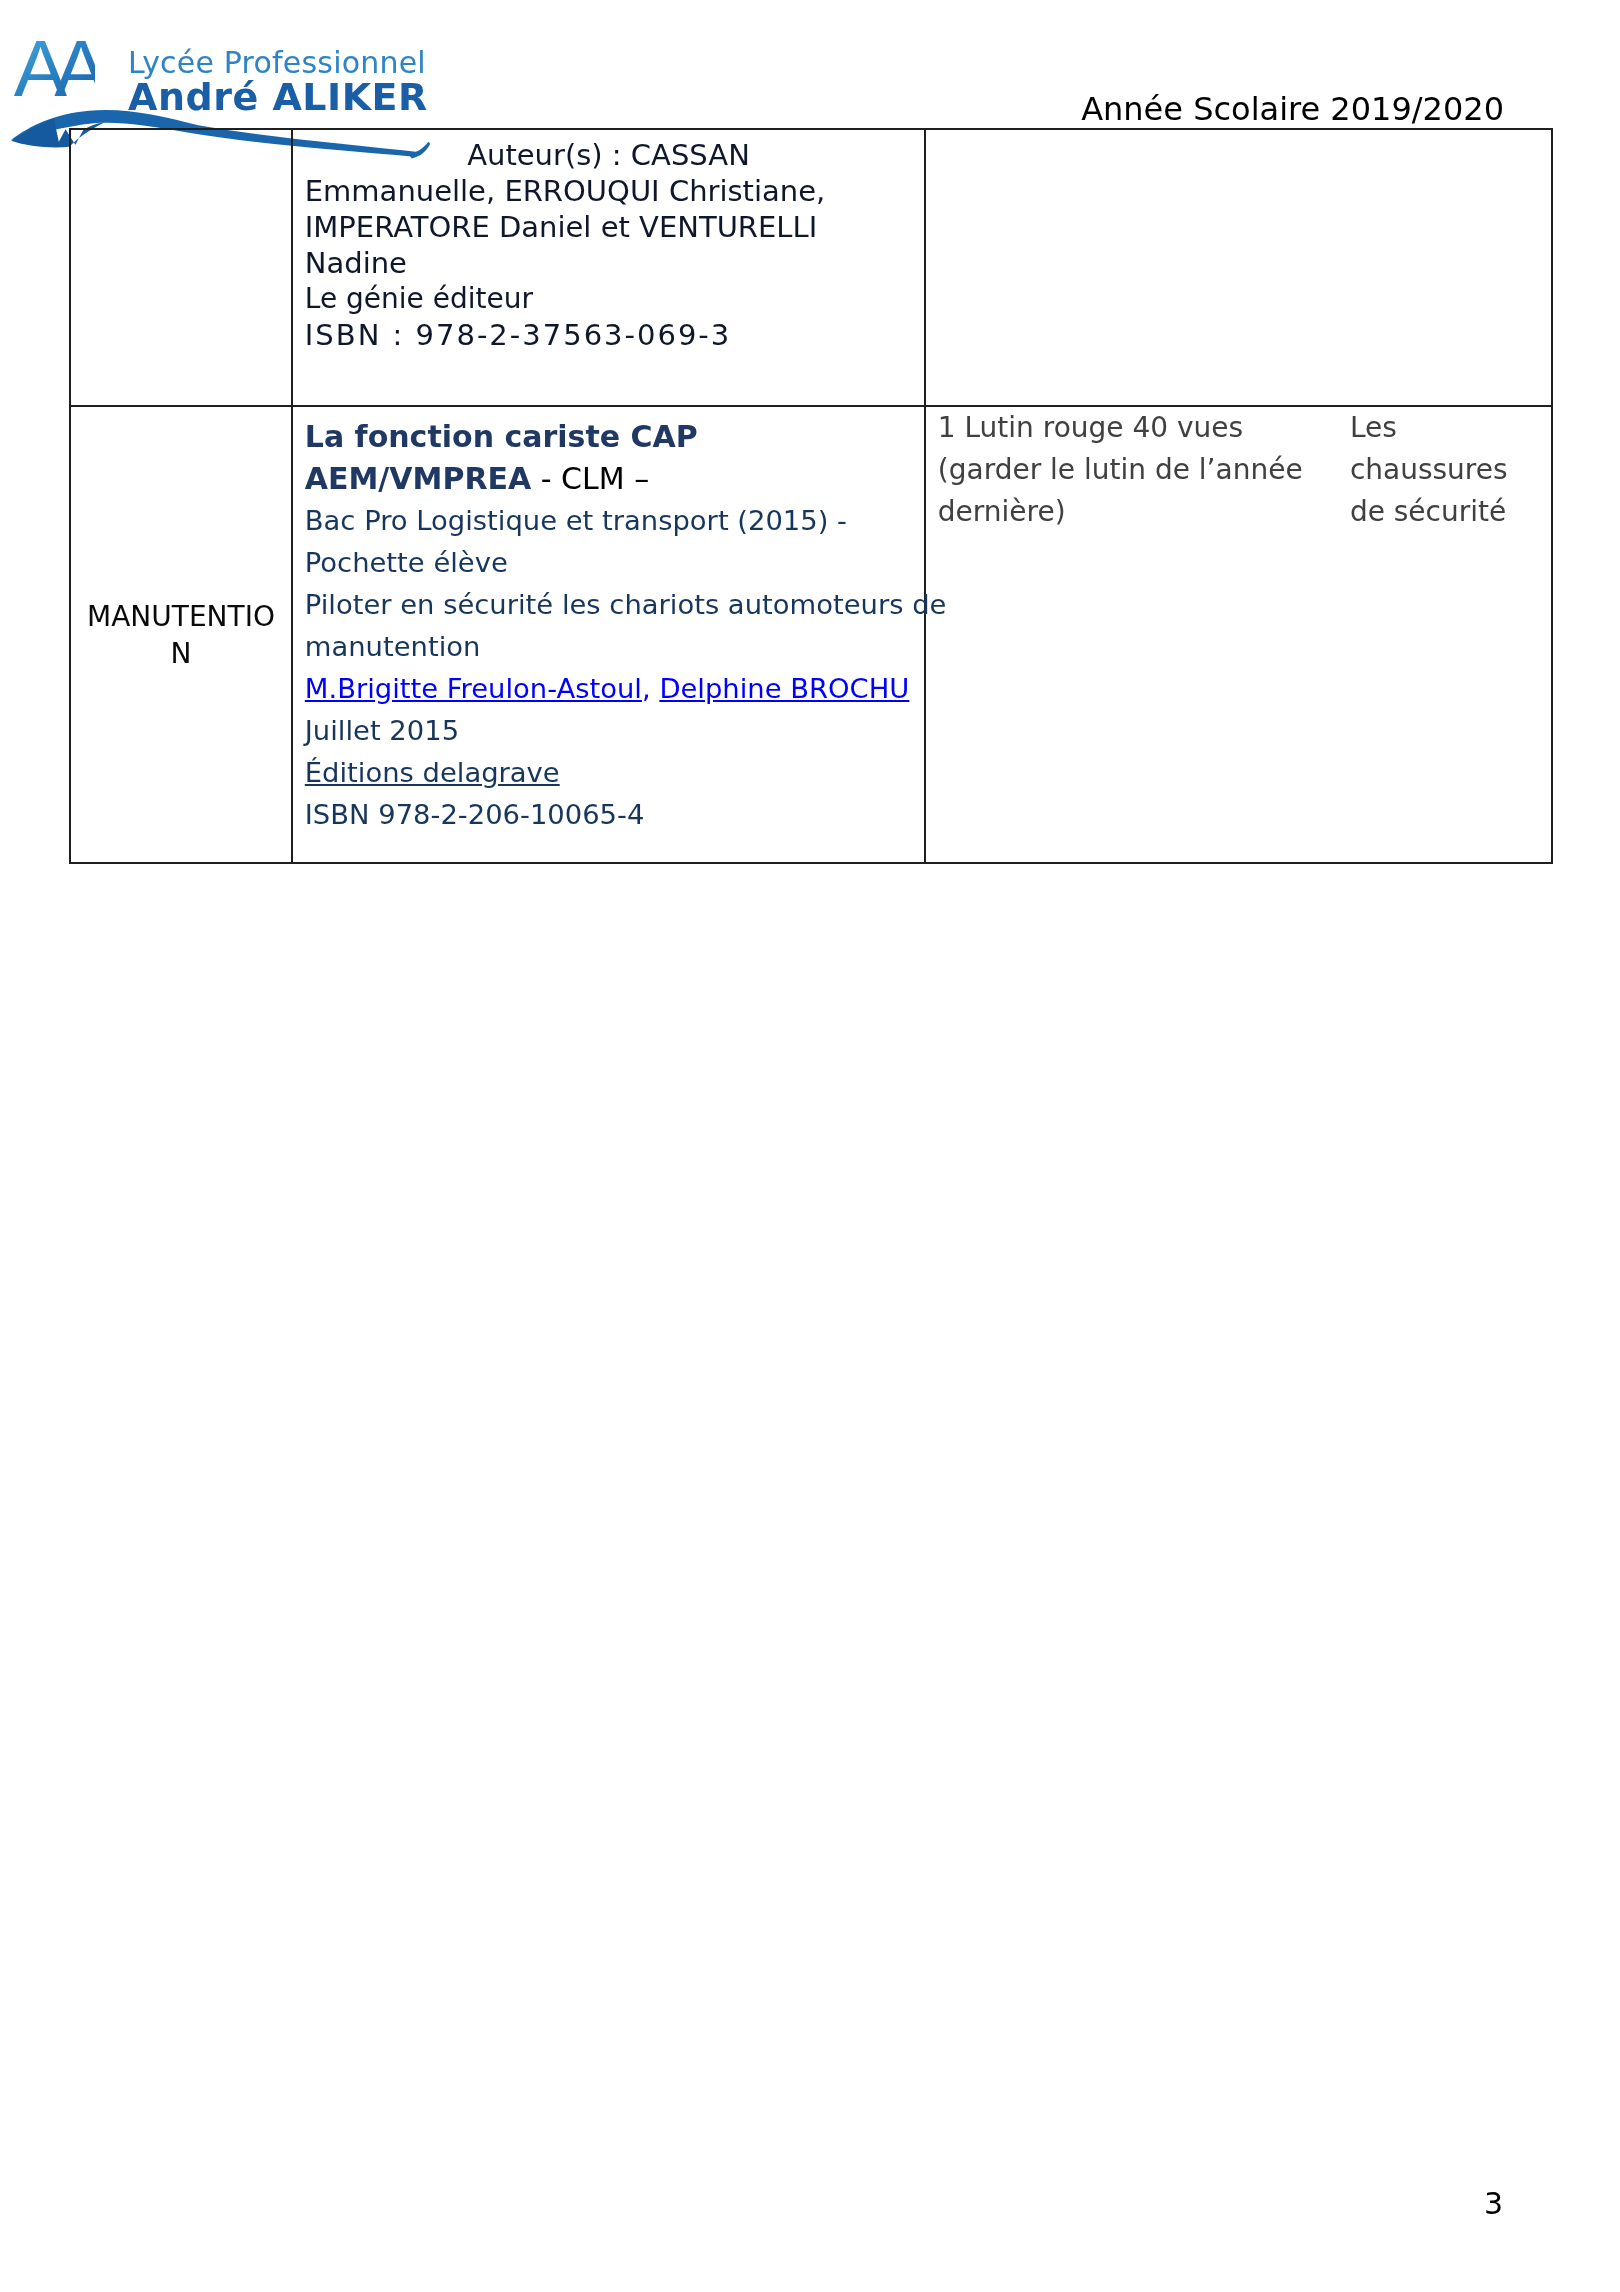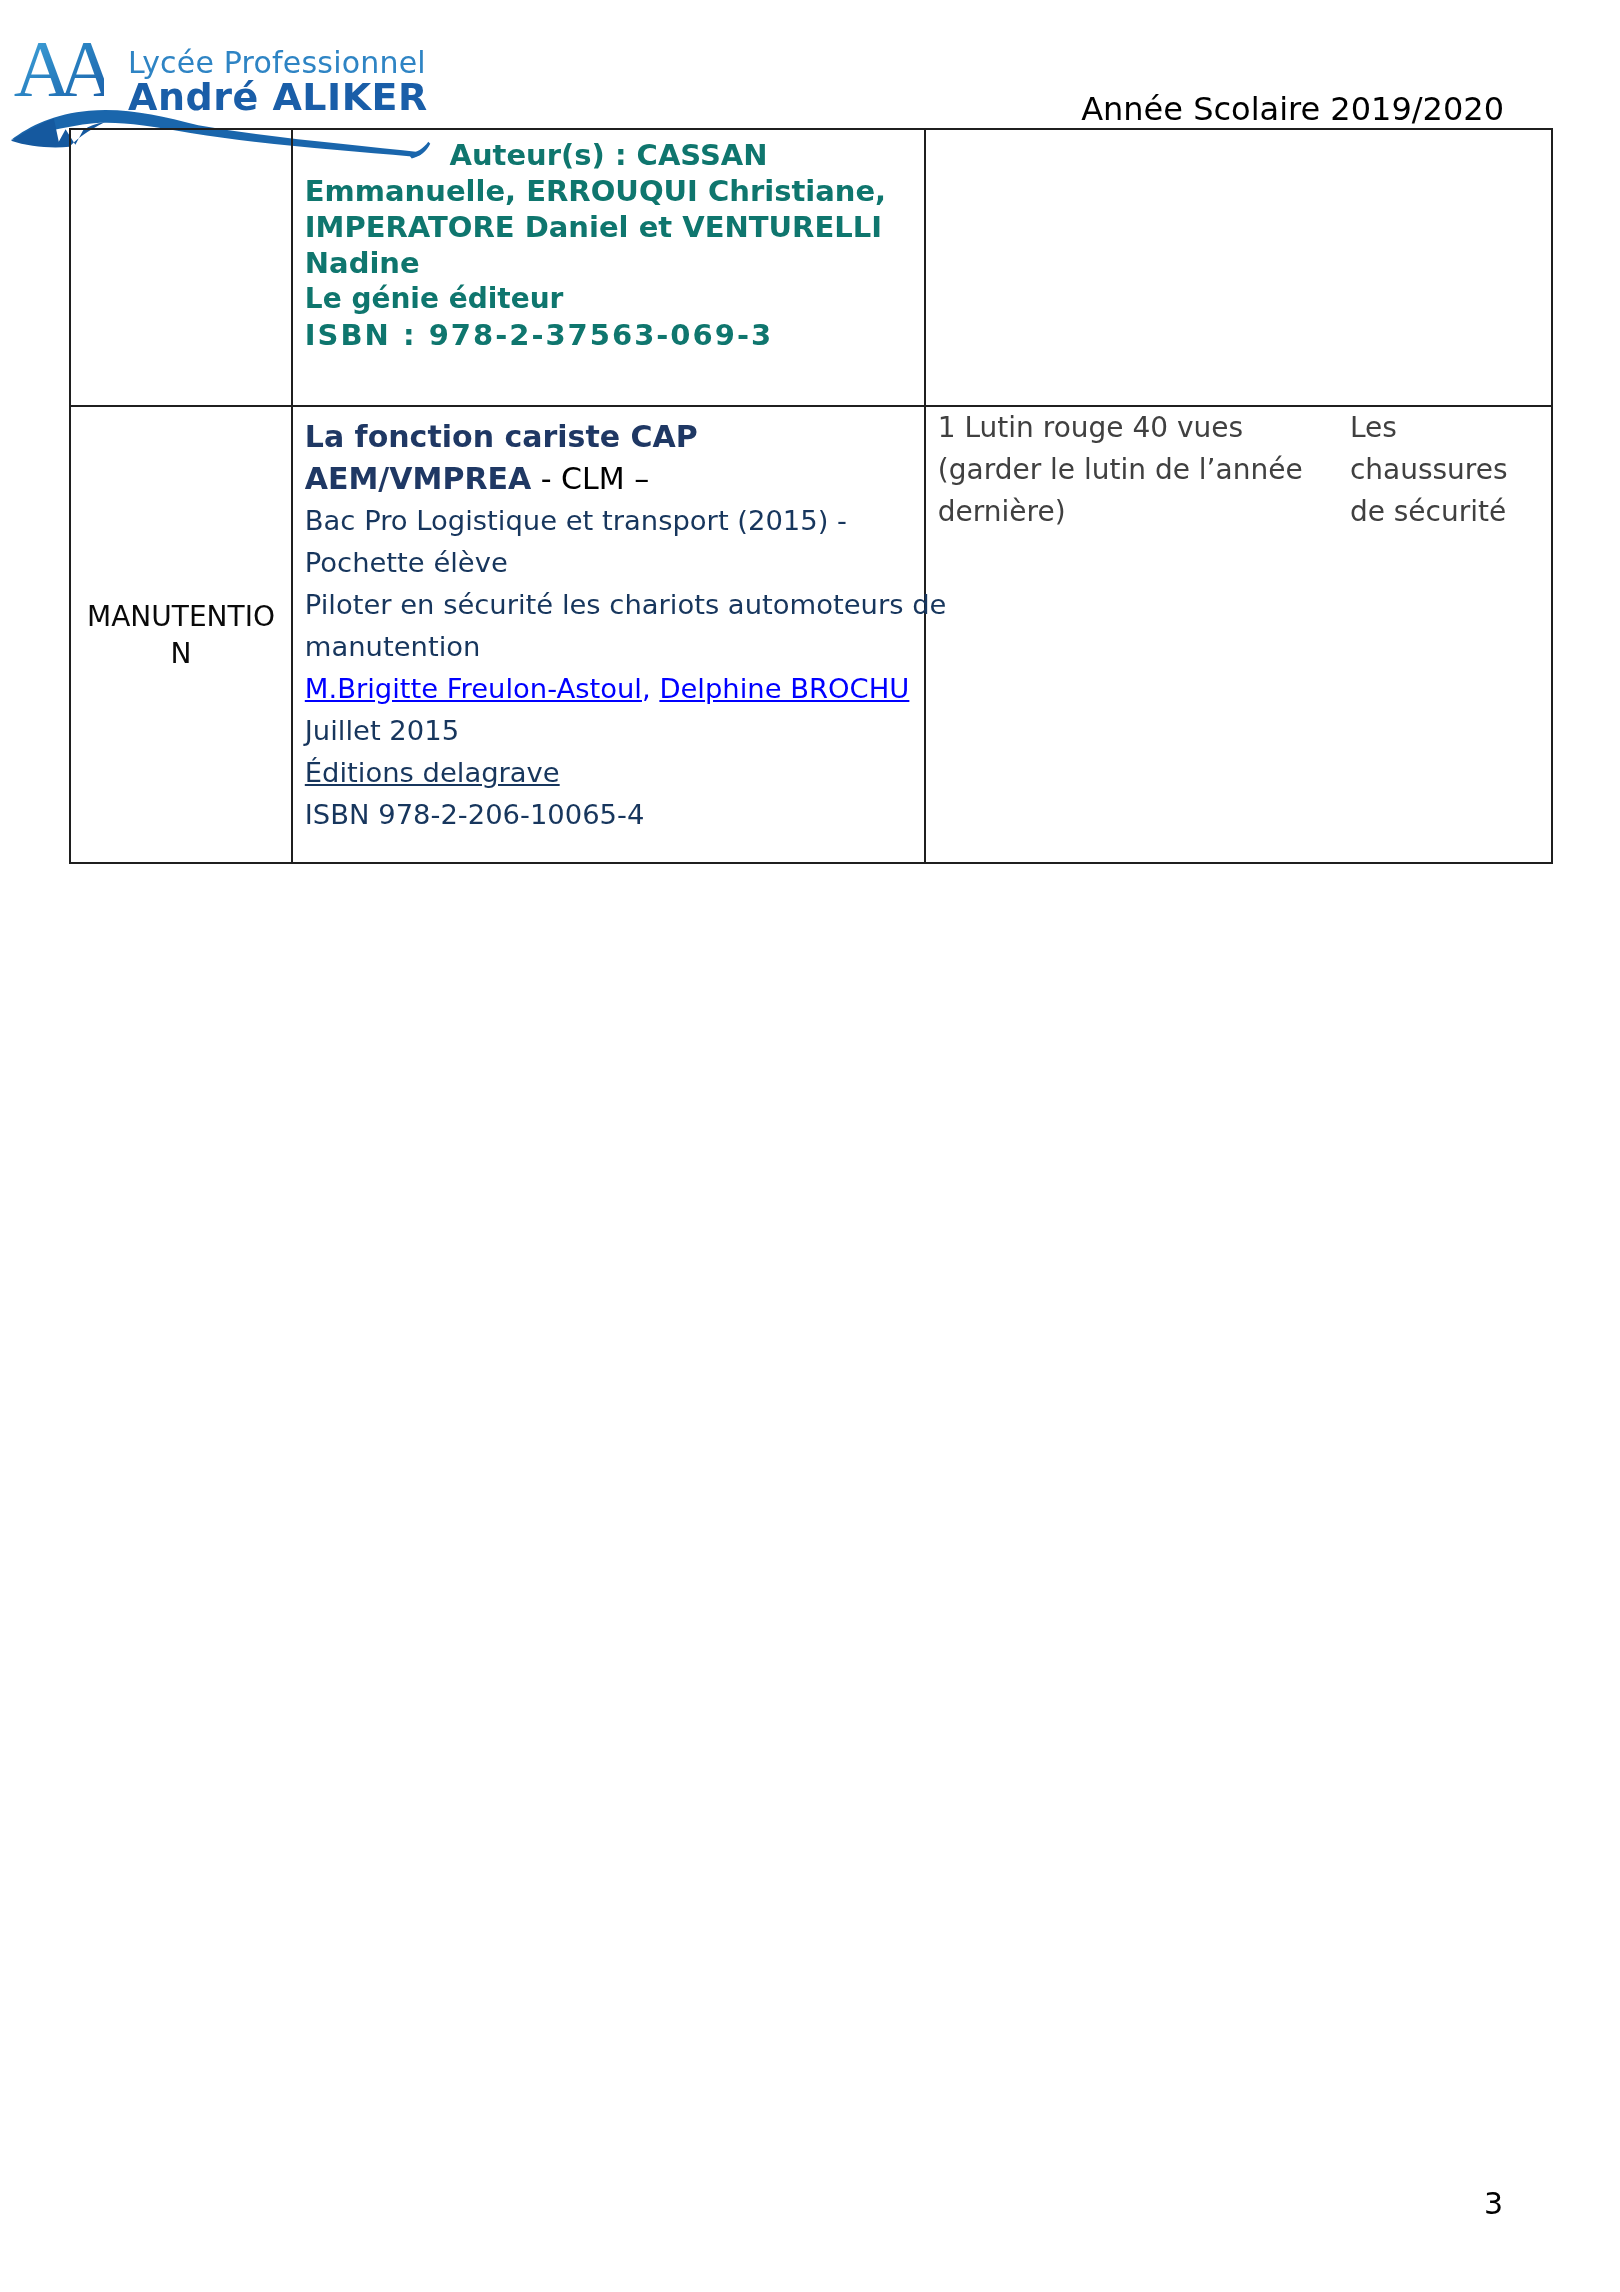--- a/index.html
+++ b/index.html
@@ -5,21 +5,21 @@
   html,body{margin:0;padding:0;}
   body{
     width:1620px;height:2293px;position:relative;background:#ffffff;
     font-family:"DejaVu Sans",sans-serif;overflow:hidden;
   }
 
   
   .logo-wrap{position:absolute;left:0;top:0;width:1176px;height:176px;z-index:1;}
   .aa{
     position:absolute;left:13.7px;top:29px;
-    font-family:Liberation Serif, serif;font-size:80px;line-height:1;
+    font-family:Liberation Sans, sans-serif;font-size:80px;line-height:1;
     color:#2480C2;letter-spacing:-12.7px;font-weight:400;
   }
   @supports ((background-clip:text) or (-webkit-background-clip:text)){
     .aa{
       background:linear-gradient(140deg,#49ADE0 0%,#2B85C4 45%,#1A5EA8 100%);
       -webkit-background-clip:text;background-clip:text;color:transparent;
     }
   }
   .logo-type{position:absolute;left:128px;top:47px;}
   .logo-line1{font-size:30px;line-height:31px;color:#2E84C4;letter-spacing:0.2px;}
@@ -37,21 +37,21 @@
     border:2px solid #1f1f1f;
     display:grid;
     grid-template-columns:222px 633px 625px;
     grid-template-rows:277px 455px;
   }
   .cell{position:relative;}
   .b-r{border-right:2px solid #1f1f1f;}
   .b-b{border-bottom:2px solid #1f1f1f;}
 
   
-  .book1{padding:6.9px 11.8px 0 11.8px;color:#0f766e;font-weight:bold;}
+  .book1{padding:6.9px 11.8px 0 11.8px;color:#0f172a;}
   .bl{font-size:29px;line-height:36px;white-space:nowrap;}
   .bl-center{text-align:center;white-space:nowrap;}
   .bl-edition{font-size:24.5px;line-height:36px;}
   .bl-genie{font-size:28px;line-height:36px;}
   .bl-isbn1{font-size:29px;line-height:37px;letter-spacing:2px;}
 
   
   .subject-cell{display:flex;align-items:center;justify-content:center;}
   .subject-inner{
     width:198px;text-align:center;word-break:break-all;

